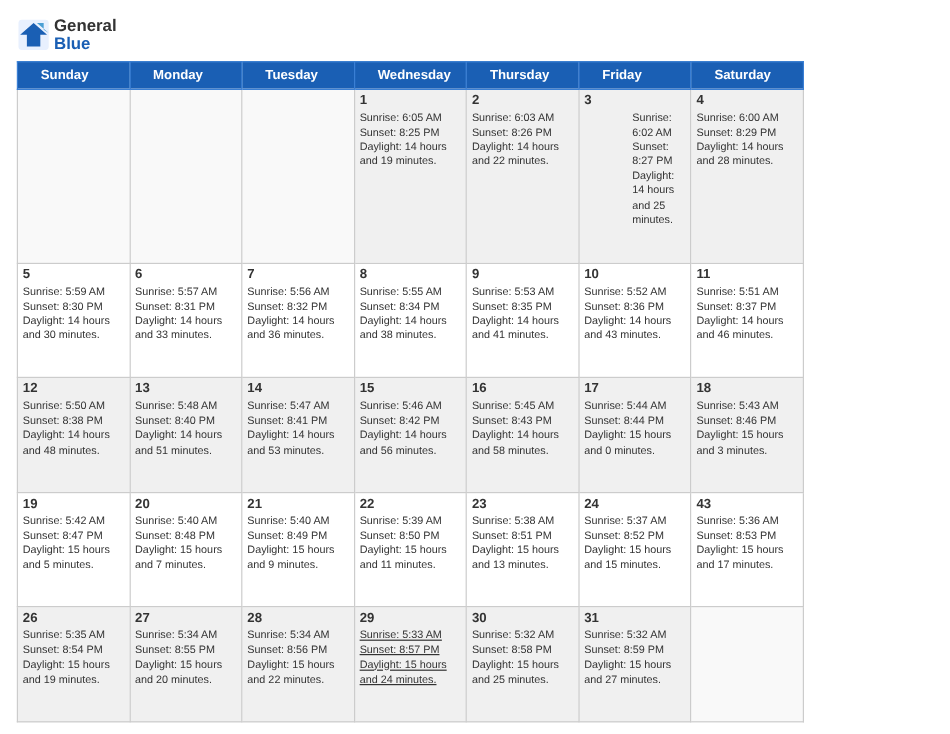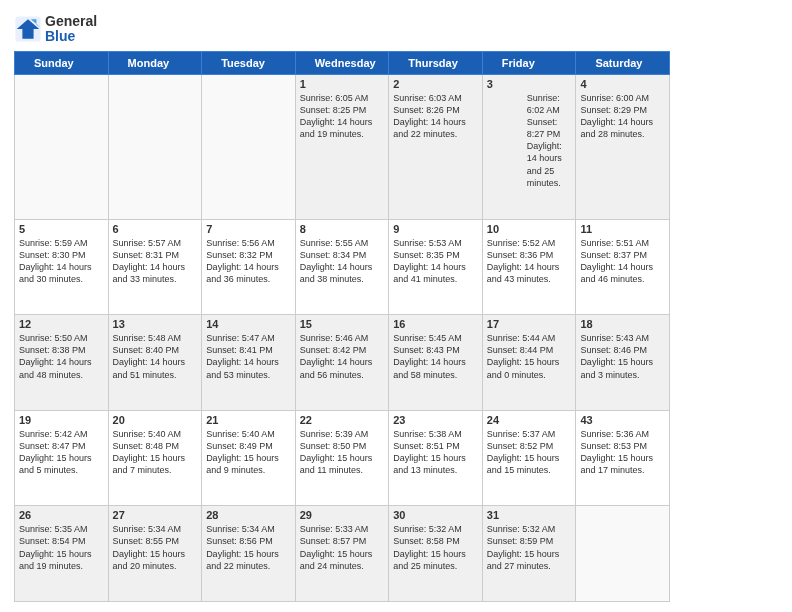--- a/index.html
+++ b/index.html
@@ -342,21 +342,21 @@
           </td>
           <td>
             <span class="day-num">28</span>
             <div class="day-info" style="white-space: pre-line;">Sunrise: 5:34 AM
 Sunset: 8:56 PM
 Daylight: 15 hours
 and 22 minutes.</div>
           </td>
           <td>
             <span class="day-num">29</span>
-            <div class="day-info" style="white-space: pre-line;">Sunrise: 5:33 AM
+            <div class="day-info" style="white-space: pre-line; text-decoration: underline;">Sunrise: 5:33 AM
 Sunset: 8:57 PM
 Daylight: 15 hours
 and 24 minutes.</div>
           </td>
           <td>
             <span class="day-num">30</span>
             <div class="day-info" style="white-space: pre-line;">Sunrise: 5:32 AM
 Sunset: 8:58 PM
 Daylight: 15 hours
 and 25 minutes.</div>

